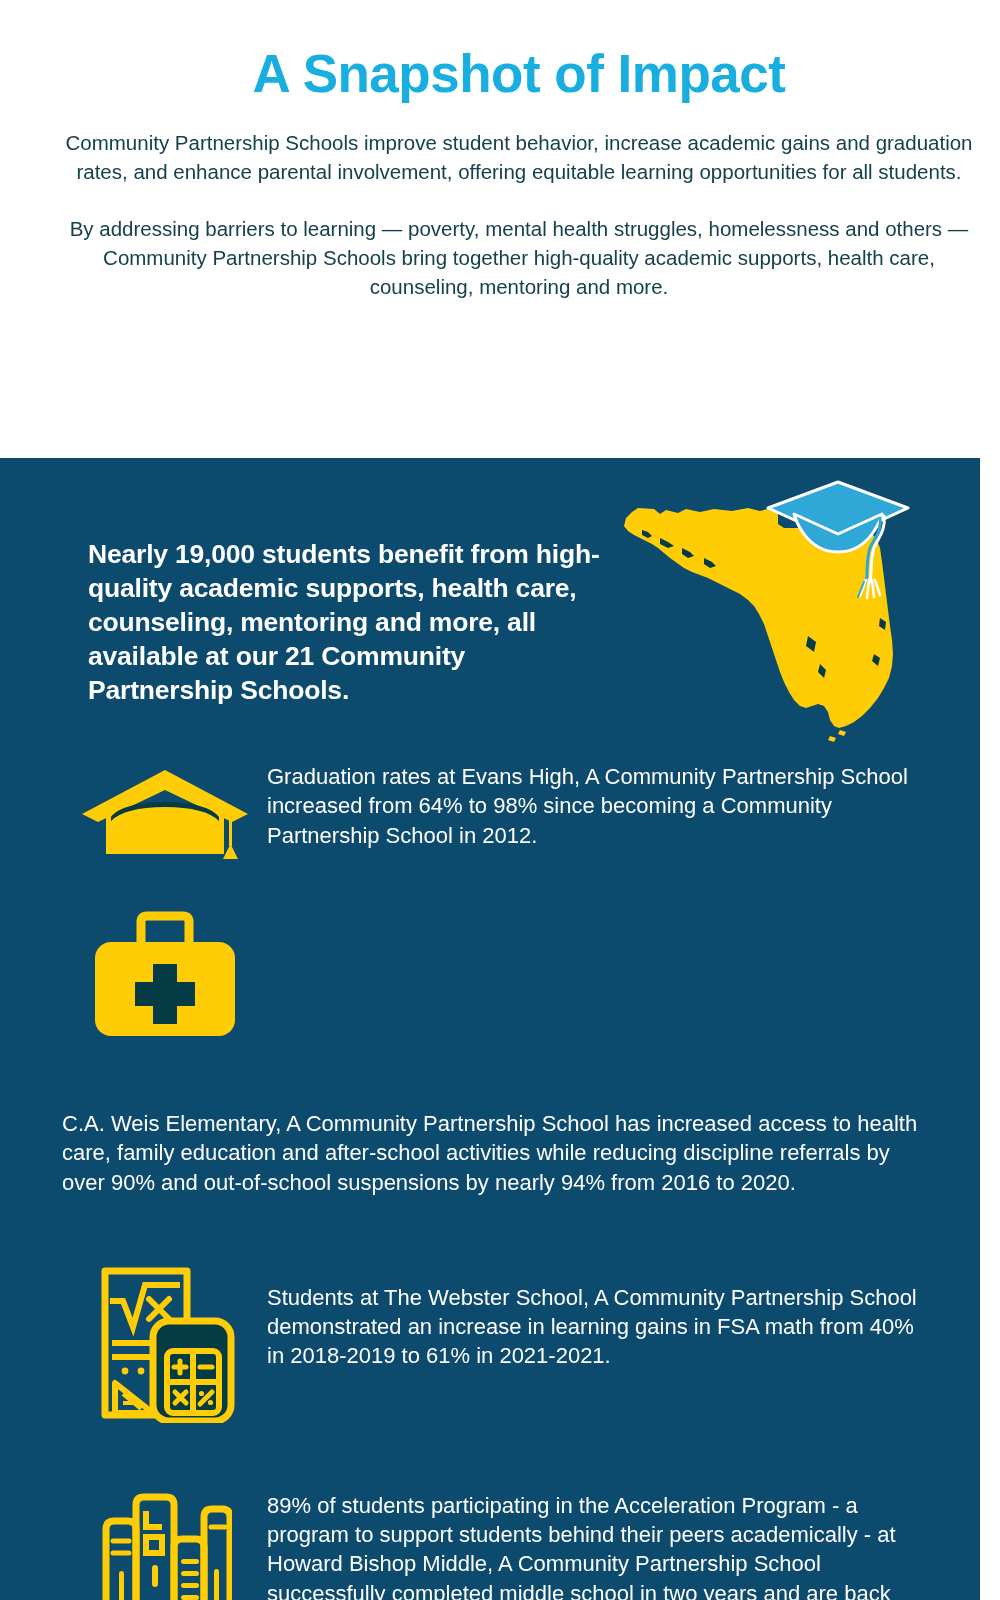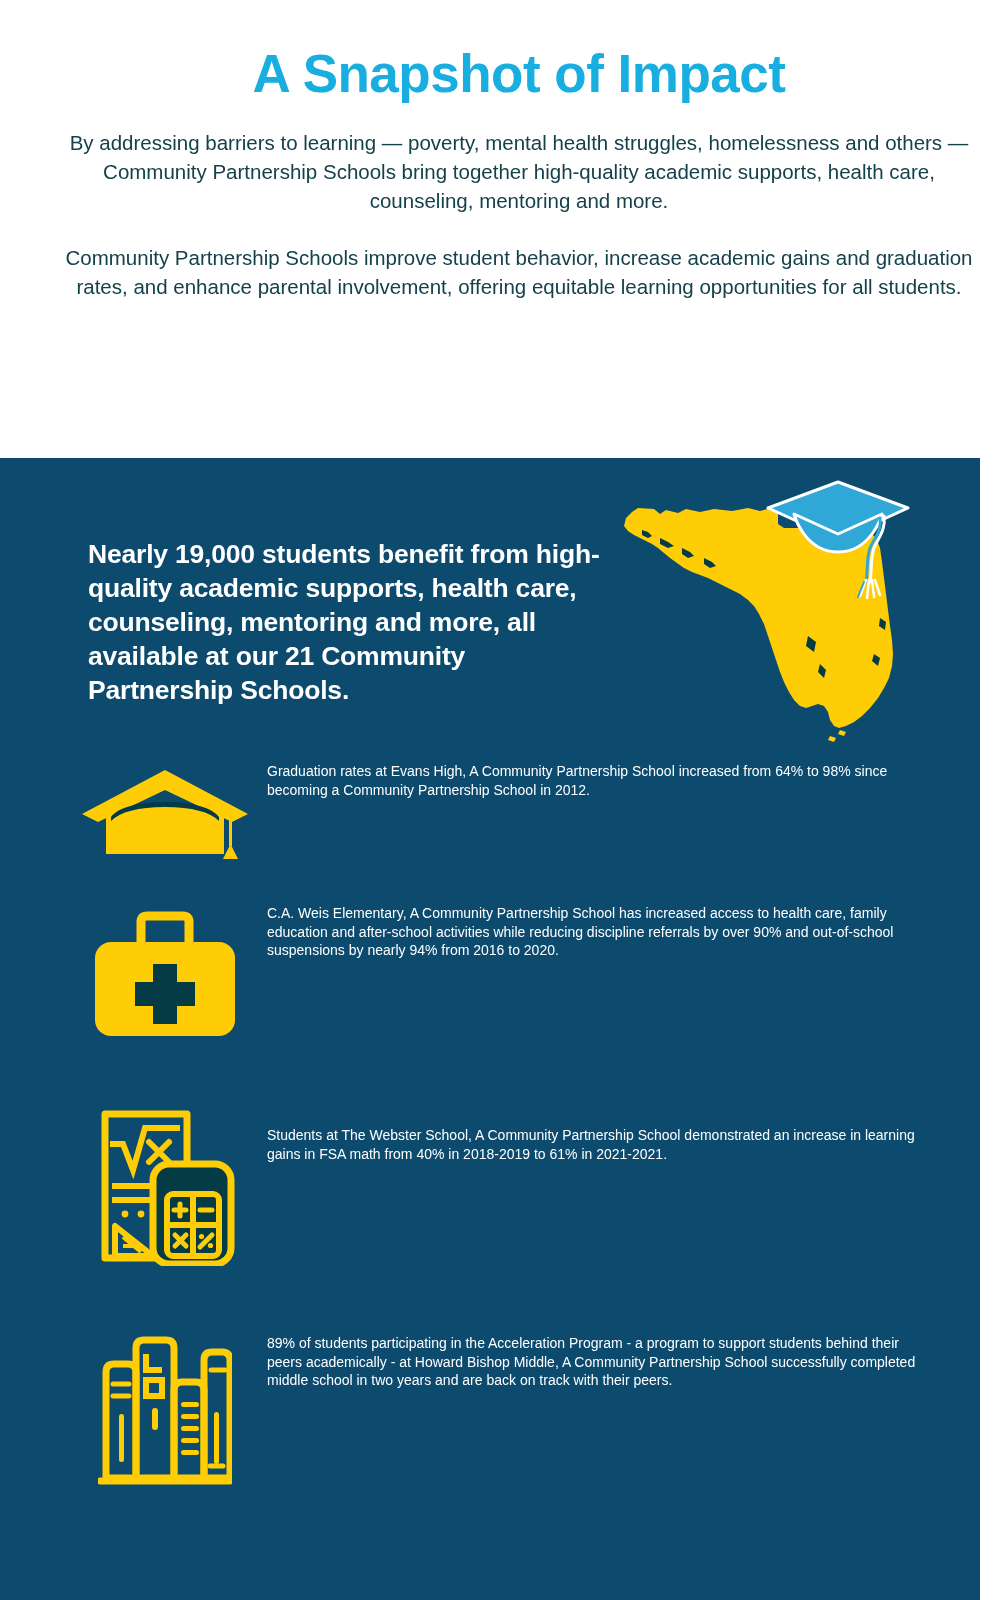--- a/index.html
+++ b/index.html
@@ -94,51 +94,51 @@
     flex:0 0 205px;
     display:flex;
     justify-content:center;
     align-items:flex-start;
   }
   .fact-icon svg{ display:block; }
 
   .fact-text{
     flex:1;
     color:#ffffff;
-    font-size:14px;
+    font-size:22px;
     line-height:1.33;
     padding-top:2px;
   }
 
   
   .row-grad     { margin-top:0px;  }
   .row-grad .fact-icon   { padding-top:6px; }
   .row-grad .fact-text   { padding-top:4px; }
 
-  .row-health   { margin-top:42px; }
+  .row-health   { margin-top:42px;flex-direction:column; }
   .row-health .fact-icon { padding-top:4px; }
 
   .row-math     { margin-top:58px; }
   .row-math .fact-icon   { padding-top:8px; }
   .row-math .fact-text   { padding-top:28px; }
 
   .row-books    { margin-top:62px; }
   .row-books .fact-icon  { padding-top:6px; }
   .row-books .fact-text  { padding-top:6px; }
 </style>
 </head>
 <body>
 
 <section class="top-section">
 
   <h1 class="page-title">A Snapshot of Impact</h1>
 
   <div class="intro-block">
+    <p class="intro-para">Community Partnership Schools improve student behavior, increase academic gains and graduation rates, and enhance parental involvement, offering equitable learning opportunities for all students.</p>
     <p class="intro-para">By addressing barriers to learning — poverty, mental health struggles, homelessness and others — Community Partnership Schools bring together high-quality academic supports, health care, counseling, mentoring and more.</p>
-    <p class="intro-para">Community Partnership Schools improve student behavior, increase academic gains and graduation rates, and enhance parental involvement, offering equitable learning opportunities for all students.</p>
   </div>
 
 </section>
 
 <section class="dark-section">
 
   <div class="hero-row">
 
     <div class="hero-headline">Nearly 19,000 students benefit from high-quality academic supports, health care, counseling, mentoring and more, all available at our 21 Community Partnership Schools.</div>
 

